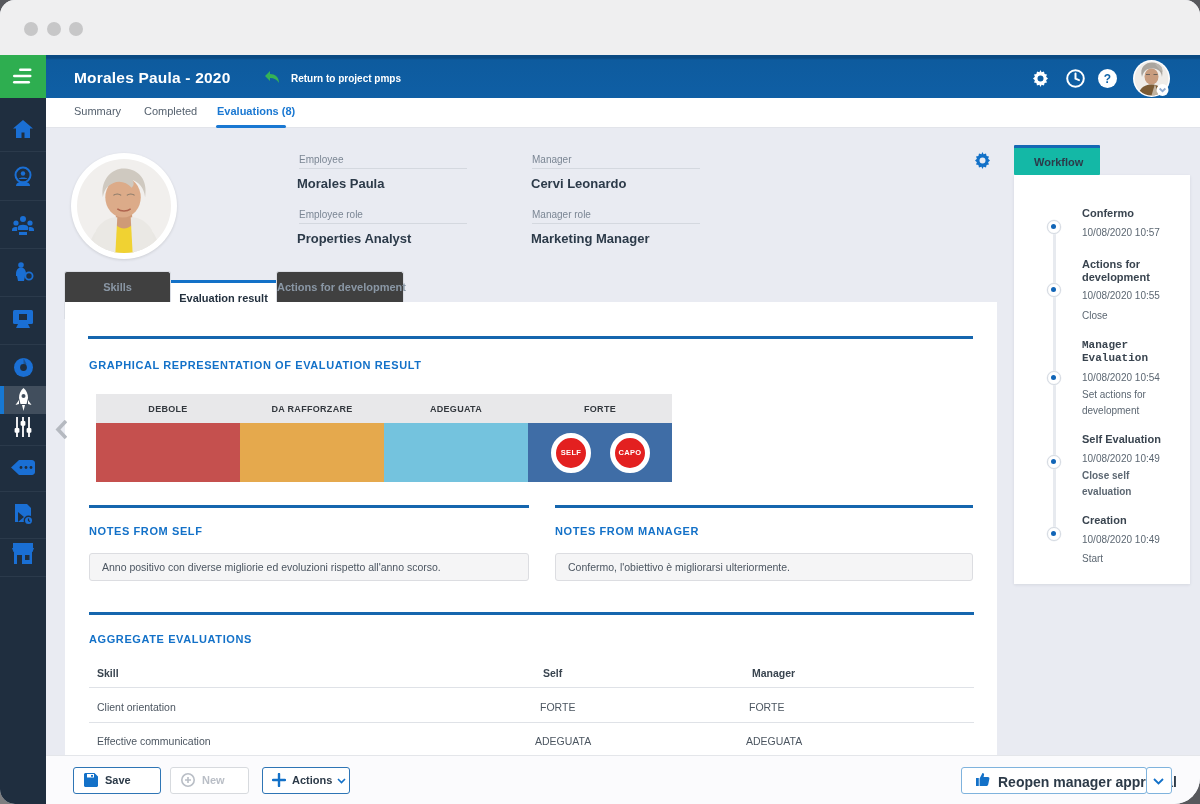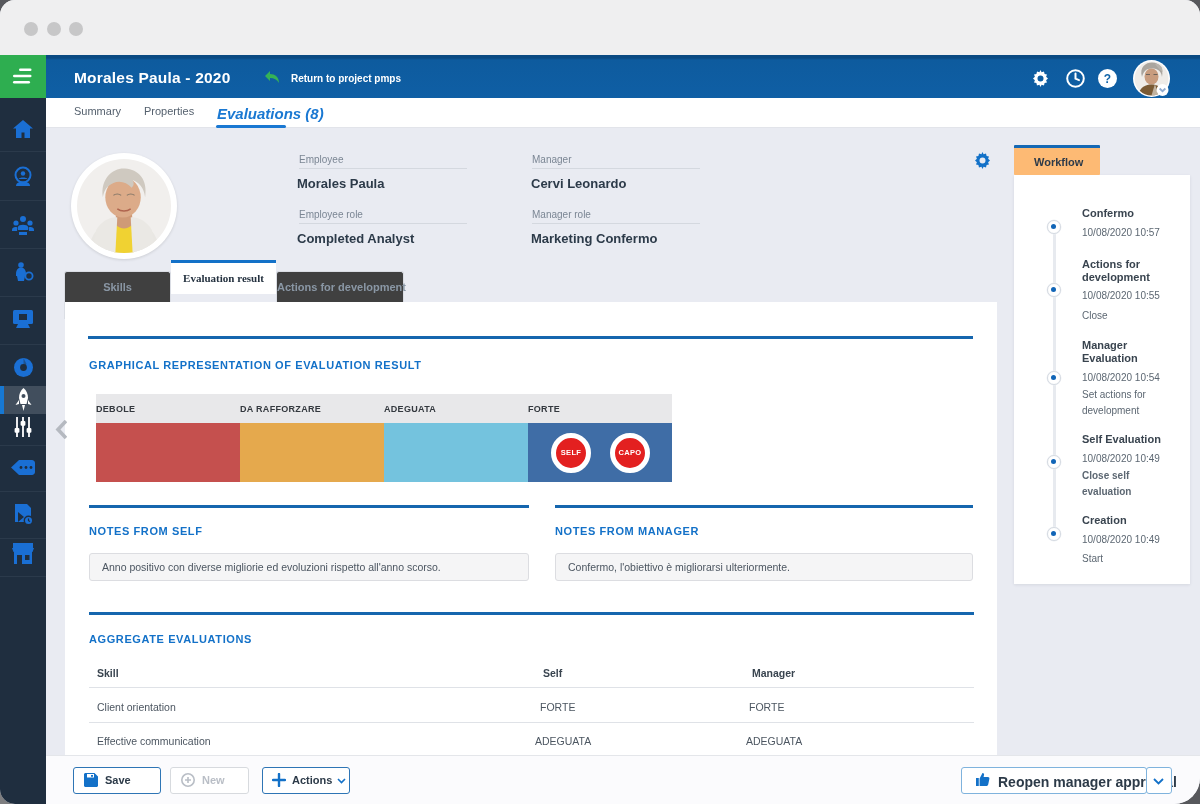--- a/index.html
+++ b/index.html
@@ -13,46 +13,46 @@
 .hamb { position:absolute; left:0; top:55px; width:46px; height:43px; background:#2eae50; }
 .title { position:absolute; left:74px; top:69px; font-size:15.5px; font-weight:bold; color:#ffffff; letter-spacing:0.2px; }
 .return-txt { position:absolute; left:291px; top:73px; font-size:10px; font-weight:bold; color:#ffffff; }
 
 .sidebar { position:absolute; left:0; top:98px; width:46px; height:706px; background:#1f2e3f; }
 .sep { position:absolute; left:0; width:46px; height:1px; background:#2b3a4b; }
 .active-item { position:absolute; left:0; top:386px; width:46px; height:28px; background:#414e5d; border-left:4px solid #1778d2; }
 
 .tabstrip { position:absolute; left:46px; top:98px; width:1154px; height:30px; background:#ffffff; border-bottom:1px solid #e2e4ea; }
 .tab1 { position:absolute; font-size:11px; color:#55616e; }
-.tab-active { position:absolute; font-size:15px; color:#1a78d2; font-weight:bold;font-style:italic; }
+.tab-active { position:absolute; font-size:11px; color:#1a78d2; font-weight:bold; }
 .tab-underline { position:absolute; left:216px; top:125px; width:70px; height:3px; background:#1a78d2; border-radius:2px; }
 
 .avatar-wrap { position:absolute; left:71px; top:153px; width:106px; height:106px; border-radius:50%; background:#ffffff; box-shadow:0 1px 3px rgba(0,0,0,0.12); }
 .fieldlabel { position:absolute; font-size:10px; color:#7b8694; }
 .fieldline { position:absolute; height:1px; background:#d4d8df; width:168px; }
 .fieldvalue { position:absolute; font-size:13px; font-weight:bold; color:#2c3a49; }
 
-.wf-tab { position:absolute; left:1014px; top:145px; width:86px; height:30px; background:#fdba74; border-top:3px solid #1568b4; border-radius:1px; }
+.wf-tab { position:absolute; left:1014px; top:145px; width:86px; height:30px; background:#14b8a6; border-top:3px solid #1568b4; border-radius:1px; }
 .wf-tab span { position:absolute; left:20px; top:8px; font-size:11px; font-weight:bold; color:#2c3a49; }
 .wf-body { position:absolute; left:1014px; top:175px; width:176px; height:409px; background:#ffffff; box-shadow:0 1px 3px rgba(40,50,70,0.10); }
 .wf-line { position:absolute; left:1052.5px; top:226px; width:3px; height:307px; background:#e7eaef; }
 .wf-dot { position:absolute; left:1047px; width:14px; height:14px; border-radius:50%; background:#ffffff; border:1.5px solid #d4dae1; box-shadow:0 0 0 0.5px #eef0f4; }
 .wf-dot::after { content:""; position:absolute; left:3px; top:3px; width:5px; height:5px; border-radius:50%; background:#1165b7; }
 .wf-t { position:absolute; left:1082px; font-size:11px; font-weight:bold; color:#39444f; line-height:13px; width:100px; }
 .wf-d { position:absolute; left:1082px; font-size:10px; color:#5c6772; line-height:16px; width:92px; }
 
 .stab { position:absolute; top:271px; white-space:nowrap; height:48px; background:#404040; border:1px solid #dadde4; border-bottom:none; border-radius:3px 3px 0 0; font-size:11px; font-weight:bold; color:#8a97a5; text-align:center; }
-.stab-active { position:absolute; top:260px; white-space:nowrap; height:34px; background:#ffffff; border-top:3px solid #1371c8; font-size:11px; font-weight:bold; color:#24313f; text-align:center; z-index:3;font-family:Liberation Serif, serif; }
+.stab-active { position:absolute; top:280px; white-space:nowrap; height:34px; background:#ffffff; border-top:3px solid #1371c8; font-size:11px; font-weight:bold; color:#24313f; text-align:center; z-index:3; }
 
 .card { position:absolute; left:65px; top:302px; width:932px; height:453px; background:#ffffff; }
 .hline { position:absolute; height:3px; background:#1566ae; }
 .shead { position:absolute; font-size:11px; font-weight:bold; color:#1371c8; letter-spacing:0.6px; white-space:nowrap; }
 
 .chart-head { position:absolute; left:96px; top:394px; width:576px; height:29px; background:#e8e8ea; }
-.chart-lab { position:absolute; top:404px; width:144px; font-size:9px; font-weight:bold; color:#33383e; letter-spacing:0.3px; }
+.chart-lab { position:absolute; top:404px; width:144px; text-align:center; font-size:9px; font-weight:bold; color:#33383e; letter-spacing:0.3px; }
 .cseg { position:absolute; top:423px; width:144px; height:59px; }
 .badge { position:absolute; top:433px; width:40px; height:40px; border-radius:50%; background:#e32020; border:5px solid #ffffff; color:#ffffff; font-size:7.5px; font-weight:bold; text-align:center; line-height:30px; letter-spacing:0.3px; }
 
 .notebox { position:absolute; top:553px; height:28px; background:#f5f5f6; border:1px solid #dcdde1; border-radius:3px; font-size:10.5px; color:#4c5661; line-height:26px; padding-left:12px; }
 
 .th { position:absolute; top:667px; font-size:10.5px; font-weight:bold; color:#39444f; }
 .td { position:absolute; font-size:10.5px; color:#4c5661; }
 .tline { position:absolute; height:1px; background:#dfe2e7; }
 
 .footer { position:absolute; left:46px; top:755px; width:1154px; height:49px; background:#fbfbfd; border-top:1px solid #e4e6ea; }
@@ -119,21 +119,21 @@
       <path d="M13 14.5 L17 14.5 M20.5 14.5 L24.5 14.5" stroke="#6d635a" stroke-width="1.2"></path>
       <path d="M5 37 C6 27 13 24.5 18.5 24.5 C24 24.5 31 27 32 37 Z" fill="#7a5a34"></path>
       <path d="M22 24 L26 37 L18 37 Z" fill="#efece8" opacity="0.6"></path>
     </g>
     <circle cx="29.5" cy="30" r="6" fill="#fff"></circle>
     <path d="M26.6 28.5 L29.5 31.2 L32.4 28.5" stroke="#93add0" stroke-width="1.8" fill="none"></path>
   </svg>
 
   <div class="tabstrip"></div>
   <div class="tab1" style="left:74px;top:105px;">Summary</div>
-  <div class="tab1" style="left:144px;top:105px;">Properties</div>
+  <div class="tab1" style="left:144px;top:105px;">Completed</div>
   <div class="tab-active" style="left:217px;top:105px;">Evaluations (8)</div>
   <div class="tab-underline"></div>
 
   <div class="avatar-wrap"></div>
   <svg style="position:absolute;left:77px;top:159px;" width="94" height="94" viewBox="0 0 98 98">
     <clipPath id="bav">
         <circle cx="49" cy="49" r="49"></circle>
       </clipPath>
     <g clip-path="url(#bav)">
       <rect width="98" height="98" fill="#f1efed"></rect>
@@ -150,45 +150,45 @@
   </svg>
 
   <div class="fieldlabel" style="left:299px;top:154px;">Employee</div>
   <div class="fieldline" style="left:299px;top:168px;"></div>
   <div class="fieldvalue" style="left:297px;top:176px;">Morales Paula</div>
   <div class="fieldlabel" style="left:532px;top:154px;">Manager</div>
   <div class="fieldline" style="left:532px;top:168px;"></div>
   <div class="fieldvalue" style="left:531px;top:176px;">Cervi Leonardo</div>
   <div class="fieldlabel" style="left:299px;top:209px;">Employee role</div>
   <div class="fieldline" style="left:299px;top:223px;"></div>
-  <div class="fieldvalue" style="left:297px;top:231px;">Completed Analyst</div>
+  <div class="fieldvalue" style="left:297px;top:231px;">Properties Analyst</div>
   <div class="fieldlabel" style="left:532px;top:209px;">Manager role</div>
   <div class="fieldline" style="left:532px;top:223px;"></div>
-  <div class="fieldvalue" style="left:531px;top:231px;">Marketing Confermo</div>
+  <div class="fieldvalue" style="left:531px;top:231px;">Marketing Manager</div>
 
   <svg style="position:absolute;left:974px;top:152px;" width="17" height="17" viewBox="0 0 17 17">
     <path fill="#1371c8" d="M8.5 0l1.1 2.2 2.4-.6.6 2.4L15 4.5l-.9 2.3 1.9 1.7-1.9 1.7.9 2.3-2.4.5-.6 2.4-2.4-.6L8.5 17l-1.1-2.2-2.4.6-.6-2.4-2.4-.5.9-2.3L1 8.5l1.9-1.7L2 4.5l2.4-.5.6-2.4 2.4.6zM8.5 5.5a3 3 0 100 6 3 3 0 000-6z"></path>
   </svg>
 
   <div class="wf-body"></div>
   <div class="wf-tab">
       <span>Workflow</span>
     </div>
   <div class="wf-line"></div>
   <div class="wf-dot" style="top:220px;"></div>
   <div class="wf-dot" style="top:283px;"></div>
   <div class="wf-dot" style="top:371px;"></div>
   <div class="wf-dot" style="top:455px;"></div>
   <div class="wf-dot" style="top:527px;"></div>
   <div class="wf-t" style="top:207px;">Confermo</div>
   <div class="wf-d" style="top:225px;">10/08/2020 10:57</div>
   <div class="wf-t" style="top:258px;">Actions for development</div>
   <div class="wf-d" style="top:288px;">10/08/2020 10:55</div>
   <div class="wf-d" style="top:308px;">Close</div>
-  <div class="wf-t" style="top:339px;">Manager Evaluation</div>
+  <div class="wf-t" style="top:339px;font-family:Liberation Mono, monospace;">Manager Evaluation</div>
   <div class="wf-d" style="top:370px;">10/08/2020 10:54</div>
   <div class="wf-d" style="top:387px;">Set actions for development</div>
   <div class="wf-t" style="top:433px;">Self Evaluation</div>
   <div class="wf-d" style="top:451px;">10/08/2020 10:49</div>
   <div class="wf-d" style="top:468px;font-weight:bold;">Close self evaluation</div>
   <div class="wf-t" style="top:514px;">Creation</div>
   <div class="wf-d" style="top:532px;">10/08/2020 10:49</div>
   <div class="wf-d" style="top:551px;">Start</div>
 
   <div class="stab" style="left:64px;width:107px;line-height:31px;">Skills</div>

